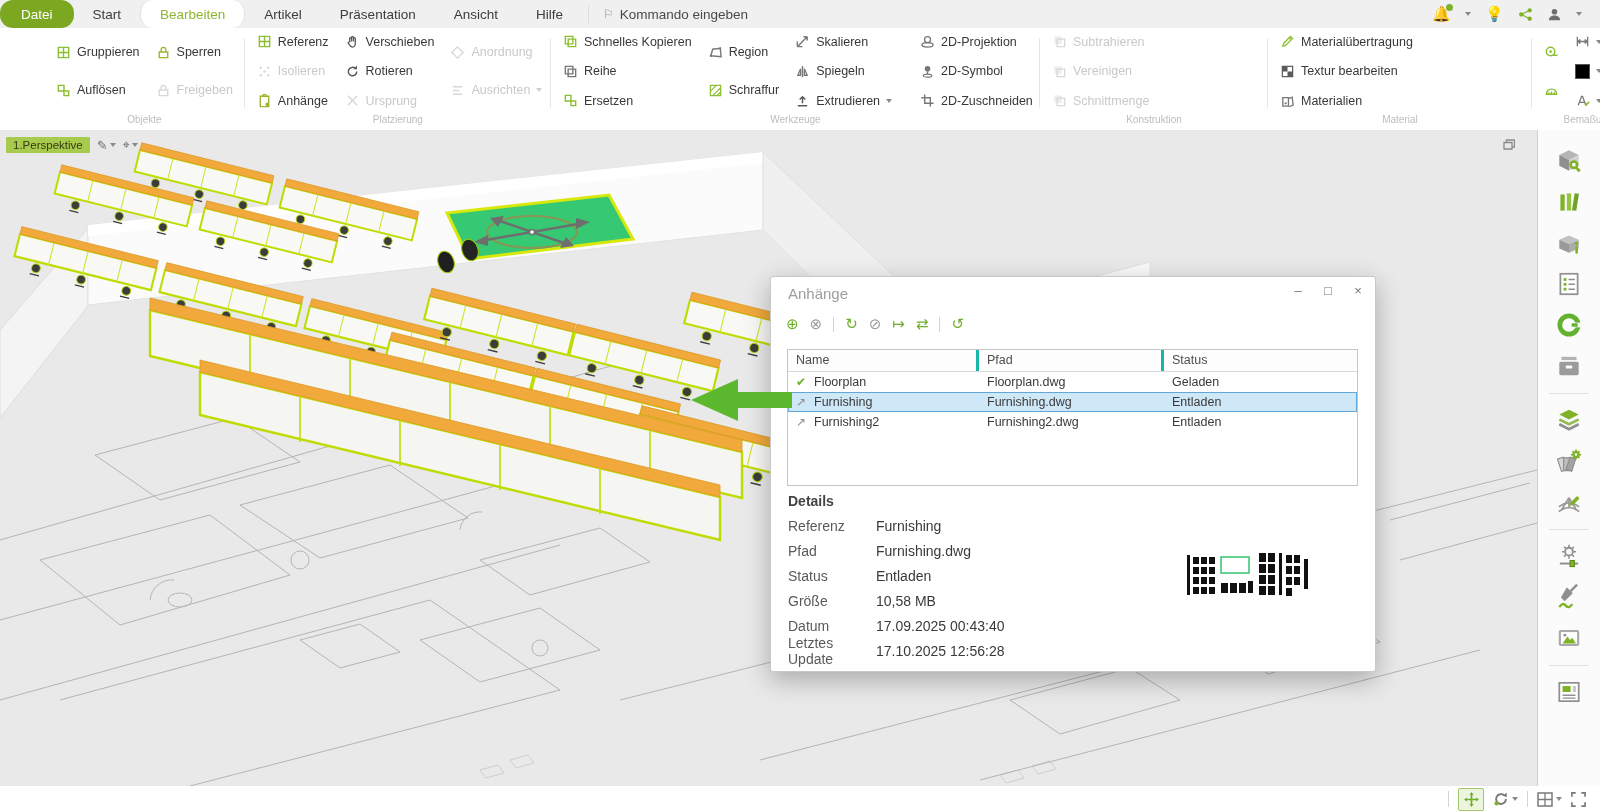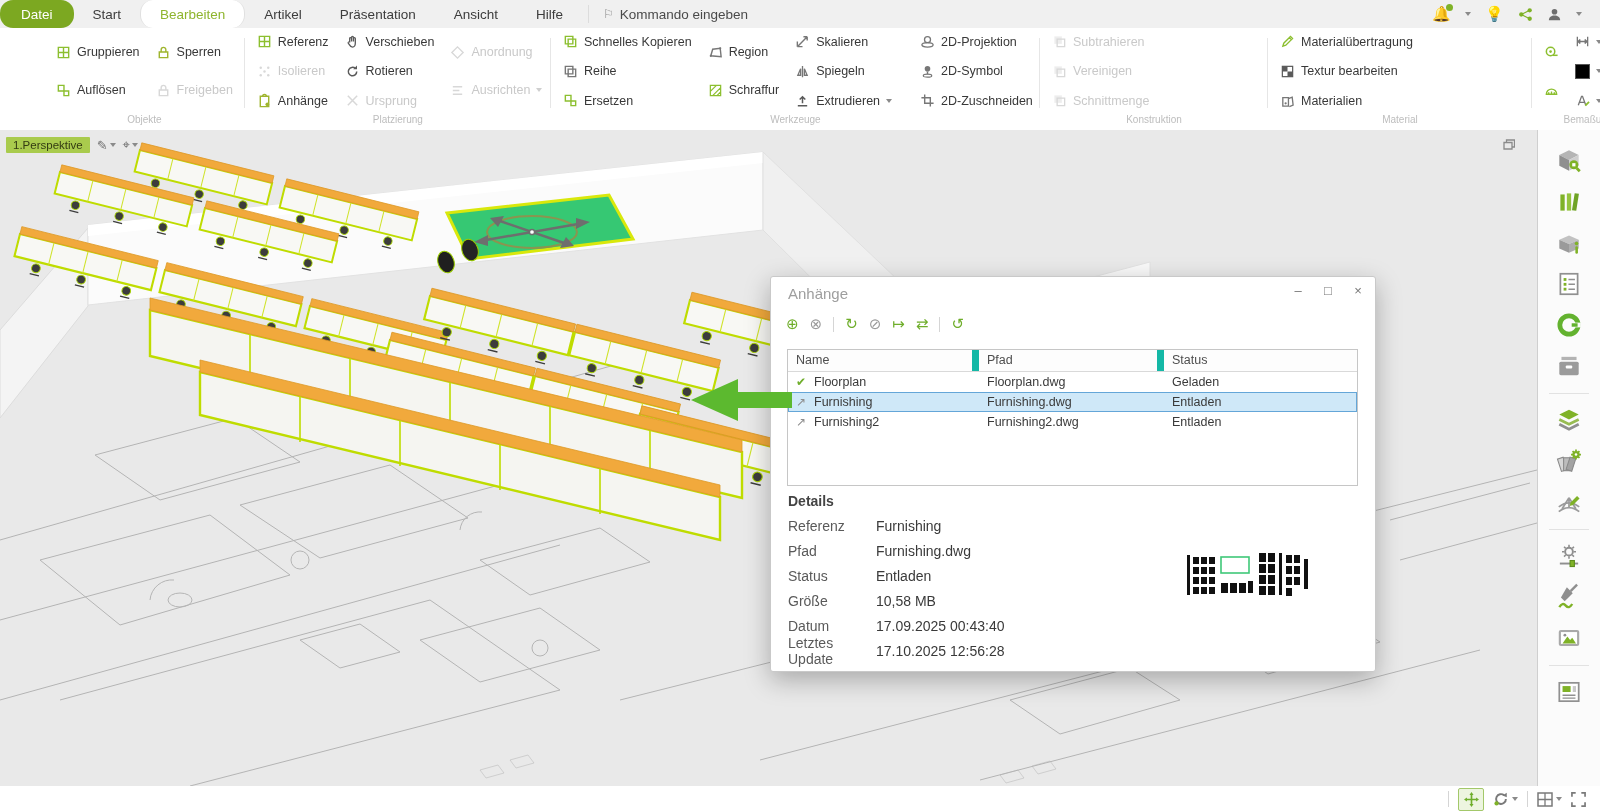--- a/index.html
+++ b/index.html
@@ -54,21 +54,21 @@
   .dlg-title{position:absolute;left:17px;top:8px;font-size:15px;color:#9E9E9E;}
   .dlg-controls{position:absolute;right:10px;top:6px;display:flex;gap:16px;color:#777;font-size:13px;}
   .dlg-controls span{width:14px;text-align:center;cursor:default;}
   .dlg-toolbar{position:absolute;left:15px;top:38px;display:flex;align-items:center;gap:11px;font-size:15px;}
   .tbico{cursor:default;}
   .tbico.green{color:#6FAE2B;}
   .tbico.gray{color:#9a9a9a;}
   .tbsep{width:1px;height:15px;background:#D5D5D5;}
   .tbl{position:absolute;left:16px;top:72px;width:571px;height:137px;border:1px solid #C6C6C6;font-size:12.5px;color:#3a3a3a;box-sizing:border-box;background:#fff;}
   .tbl-head{display:flex;height:21px;line-height:21px;border-bottom:1px solid #D9D9D9;color:#4e4e4e;background:#FDFDFD;}
-  .tbl-head .hc{padding-left:8px;border-right:7px solid #14b8a6;box-sizing:border-box;}
+  .tbl-head .hc{padding-left:8px;border-right:3px solid #14b8a6;box-sizing:border-box;}
   .tbl-head .hc:last-child{border-right:none;}
   .c-name{width:191px;}.c-pfad{width:185px;}.c-status{flex:1;}
   .trow{display:flex;height:20px;line-height:20px;align-items:center;box-sizing:border-box;}
   .trow .tc{padding-left:8px;box-sizing:border-box;display:flex;align-items:center;gap:5px;}
   .trow.selected{background:#CFE8F8;outline:1px solid #64A6D8;outline-offset:-1px;}
   .rowic{font-size:12px;width:13px;display:inline-block;}
   .rowic.check{color:#6FAE2B;}
   .rowic.arrow{color:#8f8f8f;}
   .details{position:absolute;left:17px;top:216px;font-size:14px;color:#3a3a3a;}
   .dheading{font-weight:bold;color:#444;margin-bottom:4px;}

